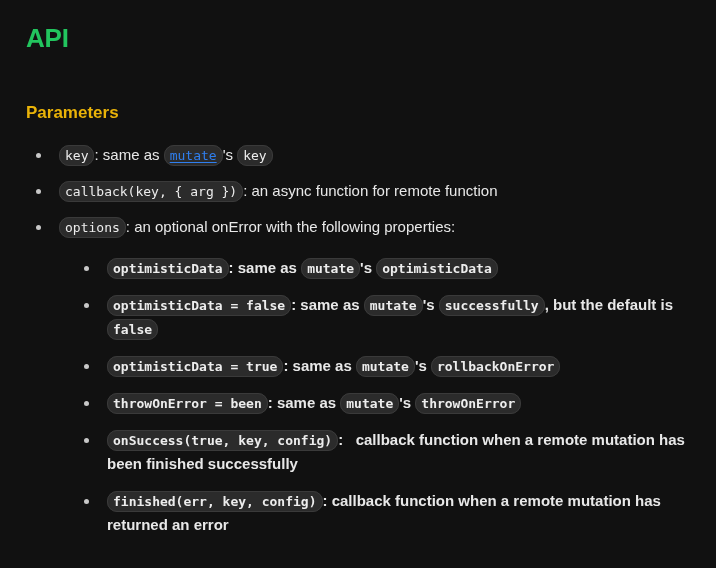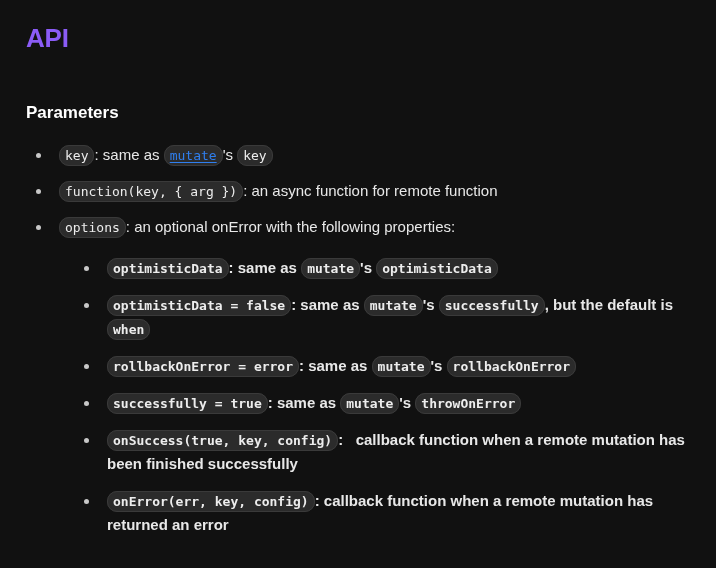--- a/index.html
+++ b/index.html
@@ -20,29 +20,29 @@
   .page {
     padding: 22px 26px 0 26px;
     box-sizing: border-box;
     width: 716px;
   }
 
   h1.doc-title {
     font-size: 26px;
     font-weight: bold;
     letter-spacing: -0.2px;
-    color: #8b5cf6;
+    color: #22c55e;
     margin: 0 0 16px 0;
     line-height: 1.25;
   }
 
   h2.section-title {
     font-size: 17px;
     font-weight: bold;
-    color: #ffffff;
+    color: #eab308;
     margin: 47px 0 0 0;
     line-height: 1.3;
   }
 
   ul.param-list {
     list-style: none;
     margin: 19px 0 0 0;
     padding: 0 0 0 9px;
   }
   ul.param-list > li {
@@ -122,50 +122,50 @@
 
   <h2 class="section-title">Parameters</h2>
 
   <ul class="param-list">
 
     <li>
       <code class="chip">key</code><span class="txt">: same as </span><code class="chip link-chip"><a class="code-link" href="#">mutate</a></code><span class="txt">'s </span><code class="chip">key</code>
     </li>
 
     <li>
-      <code class="chip">function(key, { arg })</code><span class="txt">: an async function for remote function</span>
+      <code class="chip">callback(key, { arg })</code><span class="txt">: an async function for remote function</span>
     </li>
 
     <li>
       <code class="chip">options</code><span class="txt">: an optional onError with the following properties:</span>
 
       <ul class="sub-list">
 
         <li>
           <code class="chip">optimisticData</code><span class="txt">: same as </span><code class="chip">mutate</code><span class="txt">'s </span><code class="chip">optimisticData</code>
         </li>
 
 
         <li>
-          <code class="chip">optimisticData = false</code><span class="txt">: same as </span><code class="chip">mutate</code><span class="txt">'s </span><code class="chip">successfully</code><span class="txt">, but the default is </span><code class="chip">when</code>
+          <code class="chip">optimisticData = false</code><span class="txt">: same as </span><code class="chip">mutate</code><span class="txt">'s </span><code class="chip">successfully</code><span class="txt">, but the default is </span><code class="chip">false</code>
         </li>
 
         <li>
-          <code class="chip">rollbackOnError = error</code><span class="txt">: same as </span><code class="chip">mutate</code><span class="txt">'s </span><code class="chip">rollbackOnError</code>
+          <code class="chip">optimisticData = true</code><span class="txt">: same as </span><code class="chip">mutate</code><span class="txt">'s </span><code class="chip">rollbackOnError</code>
         </li>
 
         <li>
-          <code class="chip">successfully = true</code><span class="txt">: same as </span><code class="chip">mutate</code><span class="txt">'s </span><code class="chip">throwOnError</code>
+          <code class="chip">throwOnError = been</code><span class="txt">: same as </span><code class="chip">mutate</code><span class="txt">'s </span><code class="chip">throwOnError</code>
         </li>
 
         <li>
           <code class="chip">onSuccess(true, key, config)</code><span class="txt">:   callback function when a remote mutation has been finished successfully</span>
         </li>
 
         <li>
-          <code class="chip">onError(err, key, config)</code><span class="txt">: callback function when a remote mutation has returned an error</span>
+          <code class="chip">finished(err, key, config)</code><span class="txt">: callback function when a remote mutation has returned an error</span>
         </li>
 
       </ul>
     </li>
 
   </ul>
 </div>
 
 </body></html>

